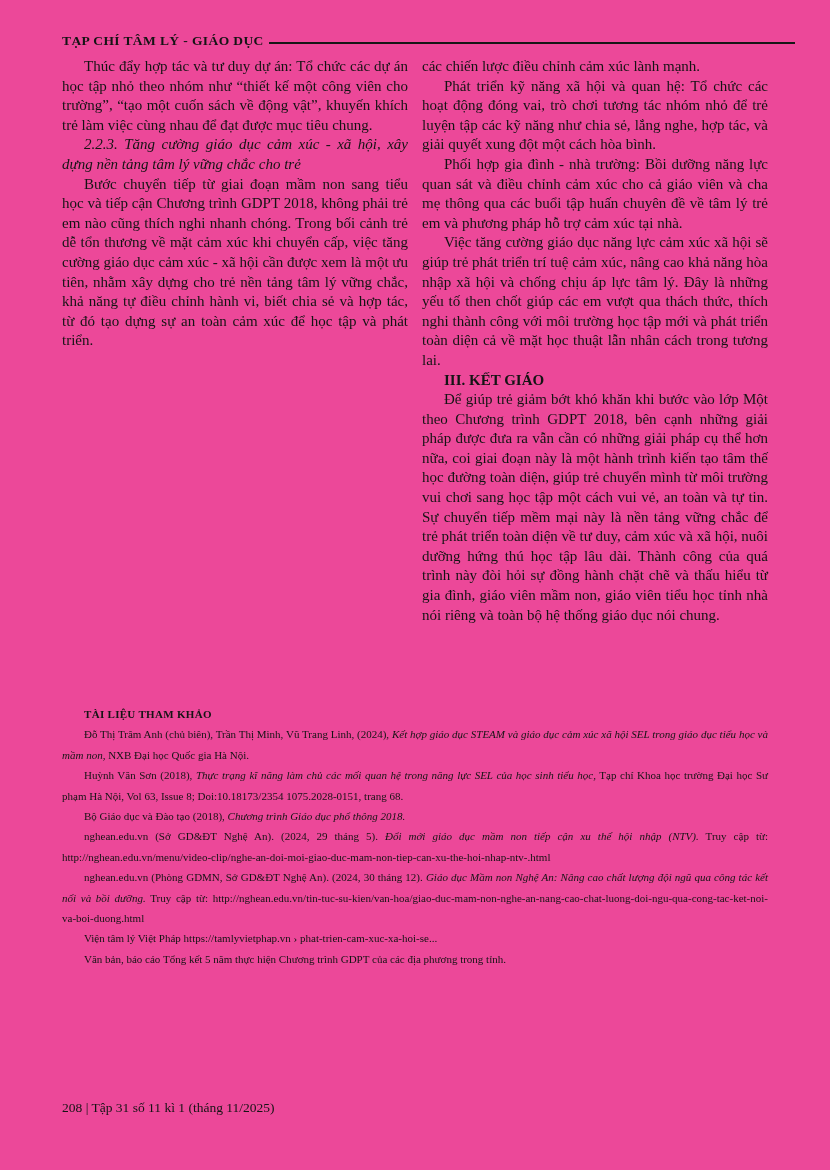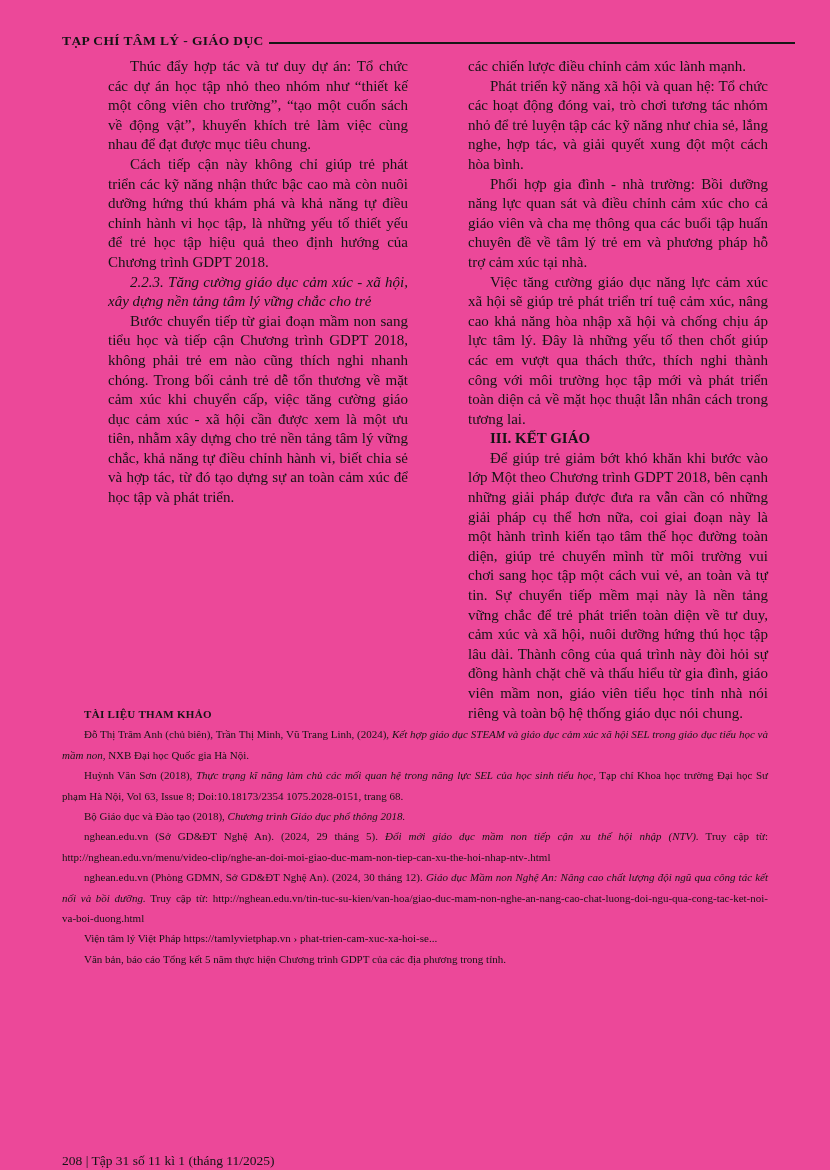--- a/index.html
+++ b/index.html
@@ -39,21 +39,20 @@
     top: 57px; left: 62px;
     width: 706px;
     display: flex;
     gap: 14px;
   }
   .col {
     width: 346px;
     font-size: 15px;
     line-height: 19.6px;
     text-align: justify;
-    margin-left: 46px;
   }
   .col p { margin: 0; text-indent: 22px; }
   .col p.cont { text-indent: 0; }
   .h-italic { font-style: italic; }
   .h-bold { font-weight: bold; }
   
   .refs {
     position: absolute;
     top: 704px; left: 62px;
     width: 706px;
@@ -71,38 +70,37 @@
     text-align: justify;
     font-size: 11px;
     line-height: 20.4px;
     overflow-wrap: anywhere;
   }
   .refs .it { font-style: italic; }
   
   .footer {
     position: absolute;
     left: 62px;
-    top: 1153px;
+    top: 1100px;
     font-size: 13.5px;
   }
 </style>
 </head>
 <body>
 
 <div class="page">
 
   <div class="hdr">
     <span class="hdr-title">TẠP CHÍ TÂM LÝ - GIÁO DỤC</span>
     <span class="hdr-rule"></span>
   </div>
 
   <div class="cols">
     <div class="col">
       <p>Thúc đẩy hợp tác và tư duy dự án: Tổ chức các dự án học tập nhỏ theo nhóm như “thiết kế một công viên cho trường”, “tạo một cuốn sách về động vật”, khuyến khích trẻ làm việc cùng nhau để đạt được mục tiêu chung.</p>
-      <p>Cách tiếp cận này không chỉ giúp trẻ phát triển các kỹ năng nhận thức bậc cao mà còn nuôi dưỡng hứng thú khám phá và khả năng tự điều chỉnh hành vi học tập, là những yếu tố thiết yếu để trẻ học tập hiệu quả theo định hướng của Chương trình GDPT 2018.</p>
       <p class="h-italic">2.2.3. Tăng cường giáo dục cảm xúc - xã hội, xây dựng nền tảng tâm lý vững chắc cho trẻ</p>
       <p>Bước chuyển tiếp từ giai đoạn mầm non sang tiểu học và tiếp cận Chương trình GDPT 2018, không phải trẻ em nào cũng thích nghi nhanh chóng. Trong bối cảnh trẻ dễ tổn thương về mặt cảm xúc khi chuyển cấp, việc tăng cường giáo dục cảm xúc - xã hội cần được xem là một ưu tiên, nhằm xây dựng cho trẻ nền tảng tâm lý vững chắc, khả năng tự điều chỉnh hành vi, biết chia sẻ và hợp tác, từ đó tạo dựng sự an toàn cảm xúc để học tập và phát triển.</p>
     </div>
     <div class="col">
       <p class="cont">các chiến lược điều chỉnh cảm xúc lành mạnh.</p>
       <p>Phát triển kỹ năng xã hội và quan hệ: Tổ chức các hoạt động đóng vai, trò chơi tương tác nhóm nhỏ để trẻ luyện tập các kỹ năng như chia sẻ, lắng nghe, hợp tác, và giải quyết xung đột một cách hòa bình.</p>
       <p>Phối hợp gia đình - nhà trường: Bồi dưỡng năng lực quan sát và điều chỉnh cảm xúc cho cả giáo viên và cha mẹ thông qua các buổi tập huấn chuyên đề về tâm lý trẻ em và phương pháp hỗ trợ cảm xúc tại nhà.</p>
       <p>Việc tăng cường giáo dục năng lực cảm xúc xã hội sẽ giúp trẻ phát triển trí tuệ cảm xúc, nâng cao khả năng hòa nhập xã hội và chống chịu áp lực tâm lý. Đây là những yếu tố then chốt giúp các em vượt qua thách thức, thích nghi thành công với môi trường học tập mới và phát triển toàn diện cả về mặt học thuật lẫn nhân cách trong tương lai.</p>
       <p class="h-bold">III. KẾT GIÁO</p>
       <p>Để giúp trẻ giảm bớt khó khăn khi bước vào lớp Một theo Chương trình GDPT 2018, bên cạnh những giải pháp được đưa ra vẫn cần có những giải pháp cụ thể hơn nữa, coi giai đoạn này là một hành trình kiến tạo tâm thế học đường toàn diện, giúp trẻ chuyển mình từ môi trường vui chơi sang học tập một cách vui vẻ, an toàn và tự tin. Sự chuyển tiếp mềm mại này là nền tảng vững chắc để trẻ phát triển toàn diện về tư duy, cảm xúc và xã hội, nuôi dưỡng hứng thú học tập lâu dài. Thành công của quá trình này đòi hỏi sự đồng hành chặt chẽ và thấu hiểu từ gia đình, giáo viên mầm non, giáo viên tiểu học tỉnh nhà nói riêng và toàn bộ hệ thống giáo dục nói chung.</p>

